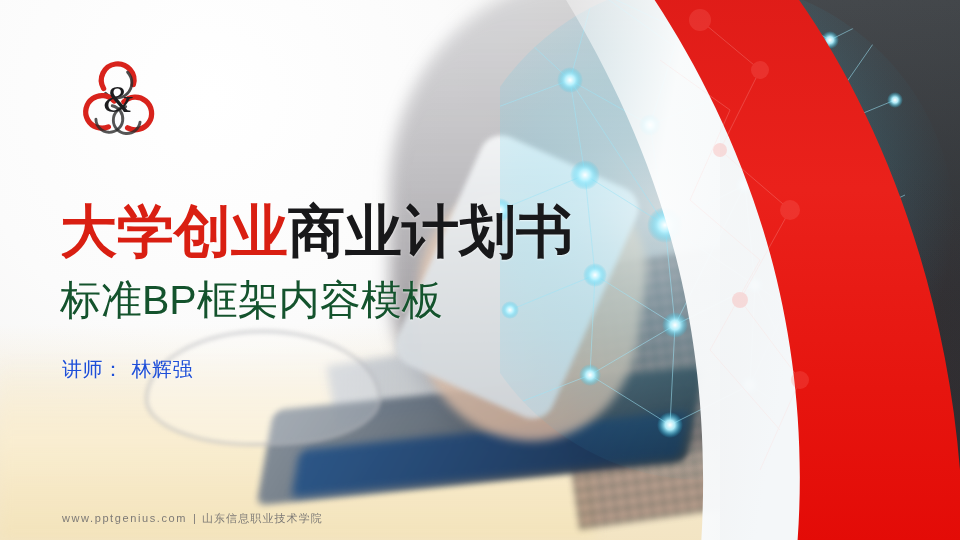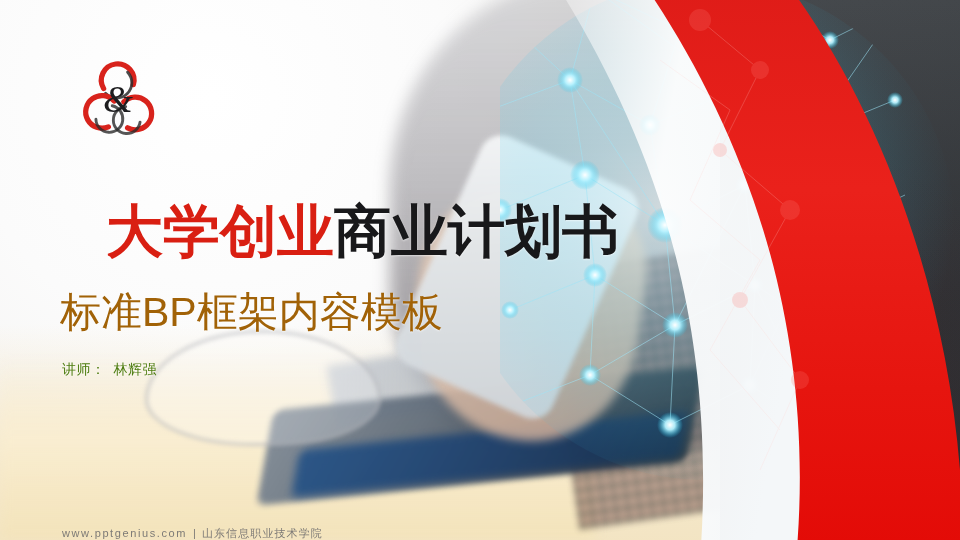--- a/index.html
+++ b/index.html
@@ -180,55 +180,54 @@
   .title {
     position: absolute;
     left: 60px;
     top: 202px;
     font-size: 57px;
     line-height: 1.05;
     font-weight: bold;
     letter-spacing: 0px;
     white-space: nowrap;
     text-shadow: 0 1px 2px rgba(255,255,255,0.55);
-    margin-left: 46px;
   }
   .title .red  { color: #d91f12; }
   .title .dark { color: #18181a; }
 
   .subtitle {
     position: absolute;
     left: 60px;
-    top: 289px;
+    top: 277px;
     font-size: 41px;
     line-height: 1.15;
-    color: #a16207;
+    color: #14532d;
     font-weight: 400;
     white-space: nowrap;
     text-shadow: 0 1px 2px rgba(255,255,255,0.6);
   }
 
   .meta {
     position: absolute;
     left: 62px;
     top: 355px;
-    font-size: 14px;
+    font-size: 20px;
     line-height: 28px;
-    color: #4d7c0f;
+    color: #1d4ed8;
     letter-spacing: 0.5px;
     text-shadow: 0 1px 2px rgba(255,255,255,0.6);
   }
   .meta-row { white-space: nowrap; }
   .meta-label { display: inline-block; }
   .meta-value { display: inline-block; padding-left: 8px; }
 
   .footer {
     position: absolute;
     left: 62px;
-    top: 526px;
+    top: 511px;
     font-size: 11px;
     color: #7d7a76;
     white-space: nowrap;
   }
   .footer .url { letter-spacing: 1.6px; }
   .footer .sep { padding: 0 6px; letter-spacing: 0; }
   .footer .org { letter-spacing: 1.1px; }
 
   
   .logo {

